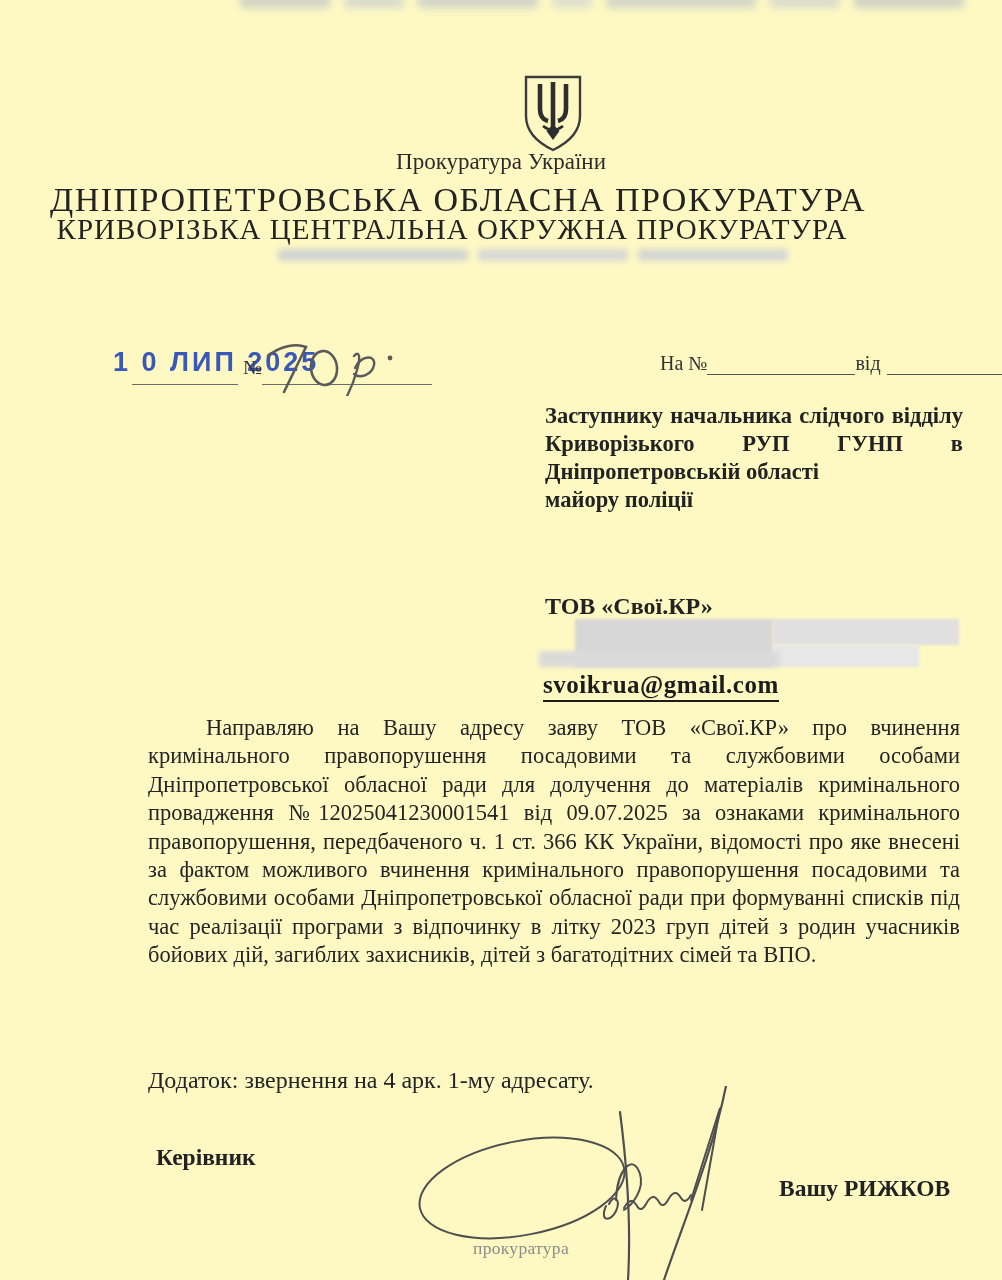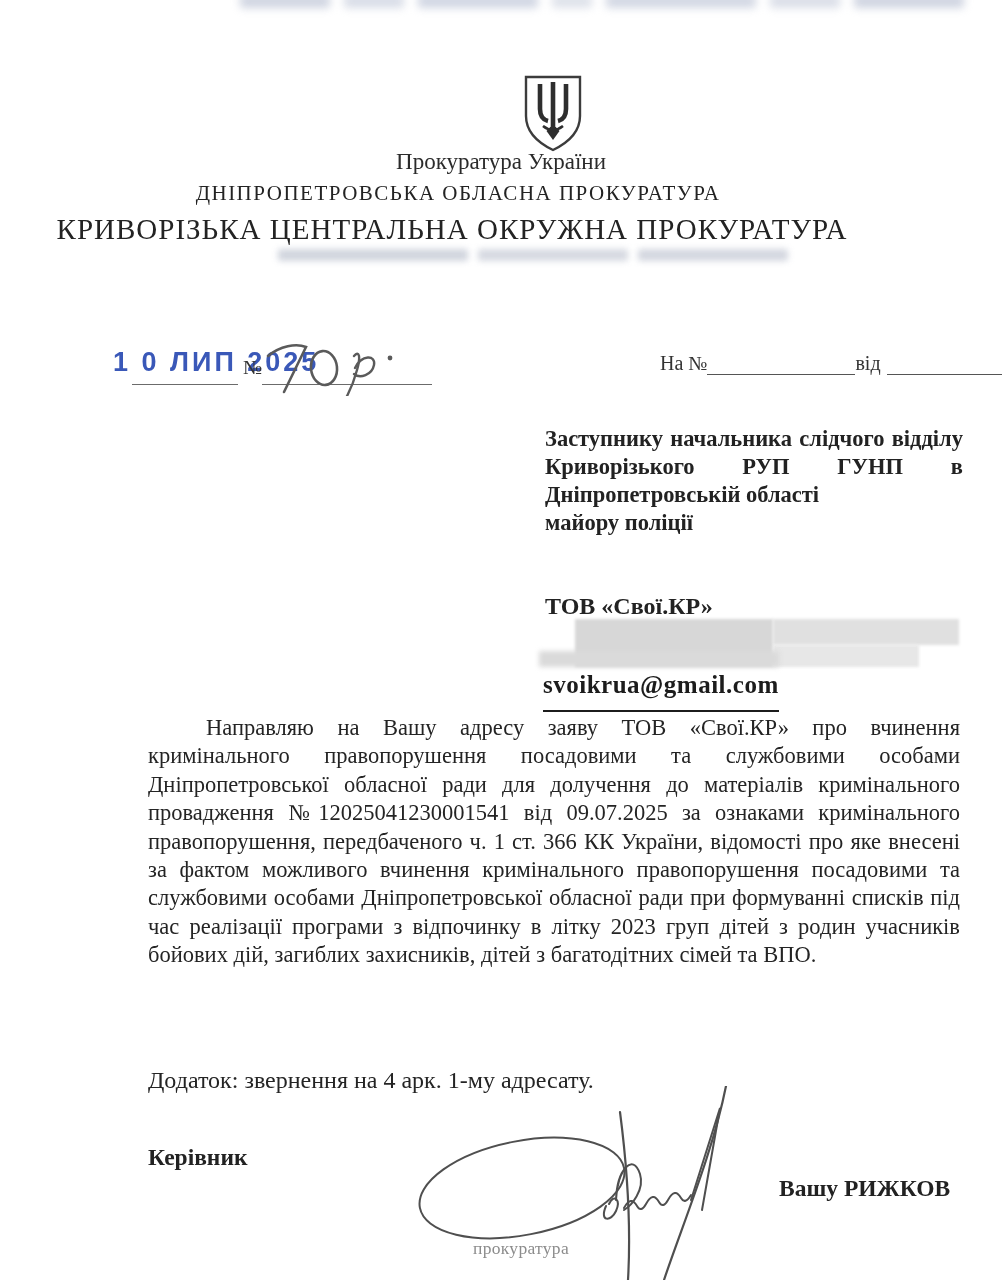--- a/index.html
+++ b/index.html
@@ -1,60 +1,60 @@
 <!DOCTYPE html>
 <html><head>
 <meta charset="utf-8">
 <style>
   * { margin:0; padding:0; box-sizing:border-box; }
   html,body { background:#e9e9e9; }
   body { font-family:"Liberation Serif", serif; }
   .page {
     position:relative; width:1002px; height:1280px; margin:0 auto;
-    background:#ffffff; overflow:hidden; color:#1f1f1f;
+    background:#fef9c3; overflow:hidden; color:#1f1f1f;
   }
   .abs { position:absolute; }
 
   
   .top-blur { left:240px; top:-6px; width:760px; height:22px; display:flex; gap:14px; filter:blur(4px); opacity:.55; }
   .top-blur .smudge { height:14px; border-radius:3px; }
 
   
   .emblem { left:521px; top:74px; width:64px; height:80px; }
   .org-name { left:0; top:149px; width:1002px; text-align:center; font-size:23px; color:#2b2b2b; }
-  .h1 { left:0; top:181px; width:868px; text-align:center; font-size:21px; letter-spacing:1.5px; color:#232323; white-space:nowrap;padding-left:48px; }
+  .h1 { left:0; top:181px; width:868px; text-align:center; font-size:34px; letter-spacing:1.5px; color:#232323; white-space:nowrap;padding-left:48px; }
   .h2 { left:0; top:213px; width:904px; text-align:center; font-size:29px; letter-spacing:1px; color:#232323; white-space:nowrap; }
   .addr-blur { left:278px; top:247px; width:510px; height:20px; filter:blur(3px); opacity:.8; }
   .addr-blur .smudge { position:absolute; border-radius:2px; }
 
   
   .date-stamp { left:113px; top:347px; font-family:"Liberation Sans", sans-serif; font-weight:bold; font-size:27px; letter-spacing:3px; color:#3a58b8; white-space:nowrap; }
   .stamp-underline { left:132px; top:384px; width:106px; border-bottom:1.6px solid #6b6b6b; }
   .num-label { left:243px; top:356px; font-size:20px; color:#333; }
   .num-underline { left:262px; top:384px; width:170px; border-bottom:1.6px solid #6b6b6b; }
   .handwriting { left:258px; top:330px; width:180px; height:66px; }
   .na-row { left:660px; top:352px; display:flex; align-items:flex-end; font-size:20px; color:#333; white-space:nowrap; }
   .na-row .uline { display:inline-block; border-bottom:1.4px solid #555; height:22px; }
   .na-row .u1 { width:148px; }
   .na-row .u2 { width:142px; margin-left:6px; }
 
   
   .addressee { left:545px; top:402px; width:418px; font-weight:bold; font-size:22.5px; line-height:28px; color:#222; }
-  .addressee .just { text-align:justify;margin-top:23px; }
+  .addressee .just { text-align:justify; }
   .company { left:545px; top:593px; font-weight:bold; font-size:24px; color:#222; }
   .tov-blur { left:545px; top:619px; width:415px; height:52px; }
   .tov-blur .smudge { position:absolute; filter:blur(1.5px); }
-  .email { left:543px; top:671px; font-weight:bold; font-size:25px; letter-spacing:.5px; color:#1c1c1c; border-bottom:2.4px solid #1c1c1c; padding-bottom:11px; }
+  .email { left:543px; top:671px; font-weight:bold; font-size:25px; letter-spacing:.5px; color:#1c1c1c; border-bottom:2.4px solid #1c1c1c; padding-bottom:1px; }
 
   
   .body-par { left:148px; top:714px; width:812px; font-size:22.5px; line-height:28.4px; text-align:justify; text-indent:58px; color:#242424; }
   .attachment { left:148px; top:1067px; font-size:24px; color:#242424; }
 
   
-  .sig-title { left:148px; top:1142px; font-weight:bold; font-size:23.5px; line-height:31px; color:#222; }
+  .sig-title { left:156px; top:1142px; font-weight:bold; font-size:23.5px; line-height:31px; color:#222; }
   .signer-name { left:779px; top:1175px; font-weight:bold; font-size:23.5px; color:#222; white-space:nowrap; }
   .signature-svg { left:410px; top:1086px; width:334px; height:194px; }
 
   
   .footer-stamp { left:311px; top:1238px; width:420px; text-align:center; font-size:17.5px; line-height:21px; color:#8c8c8c; filter:blur(.4px); letter-spacing:.3px; }
 </style>
 </head>
 <body>
 
 <div class="page">

